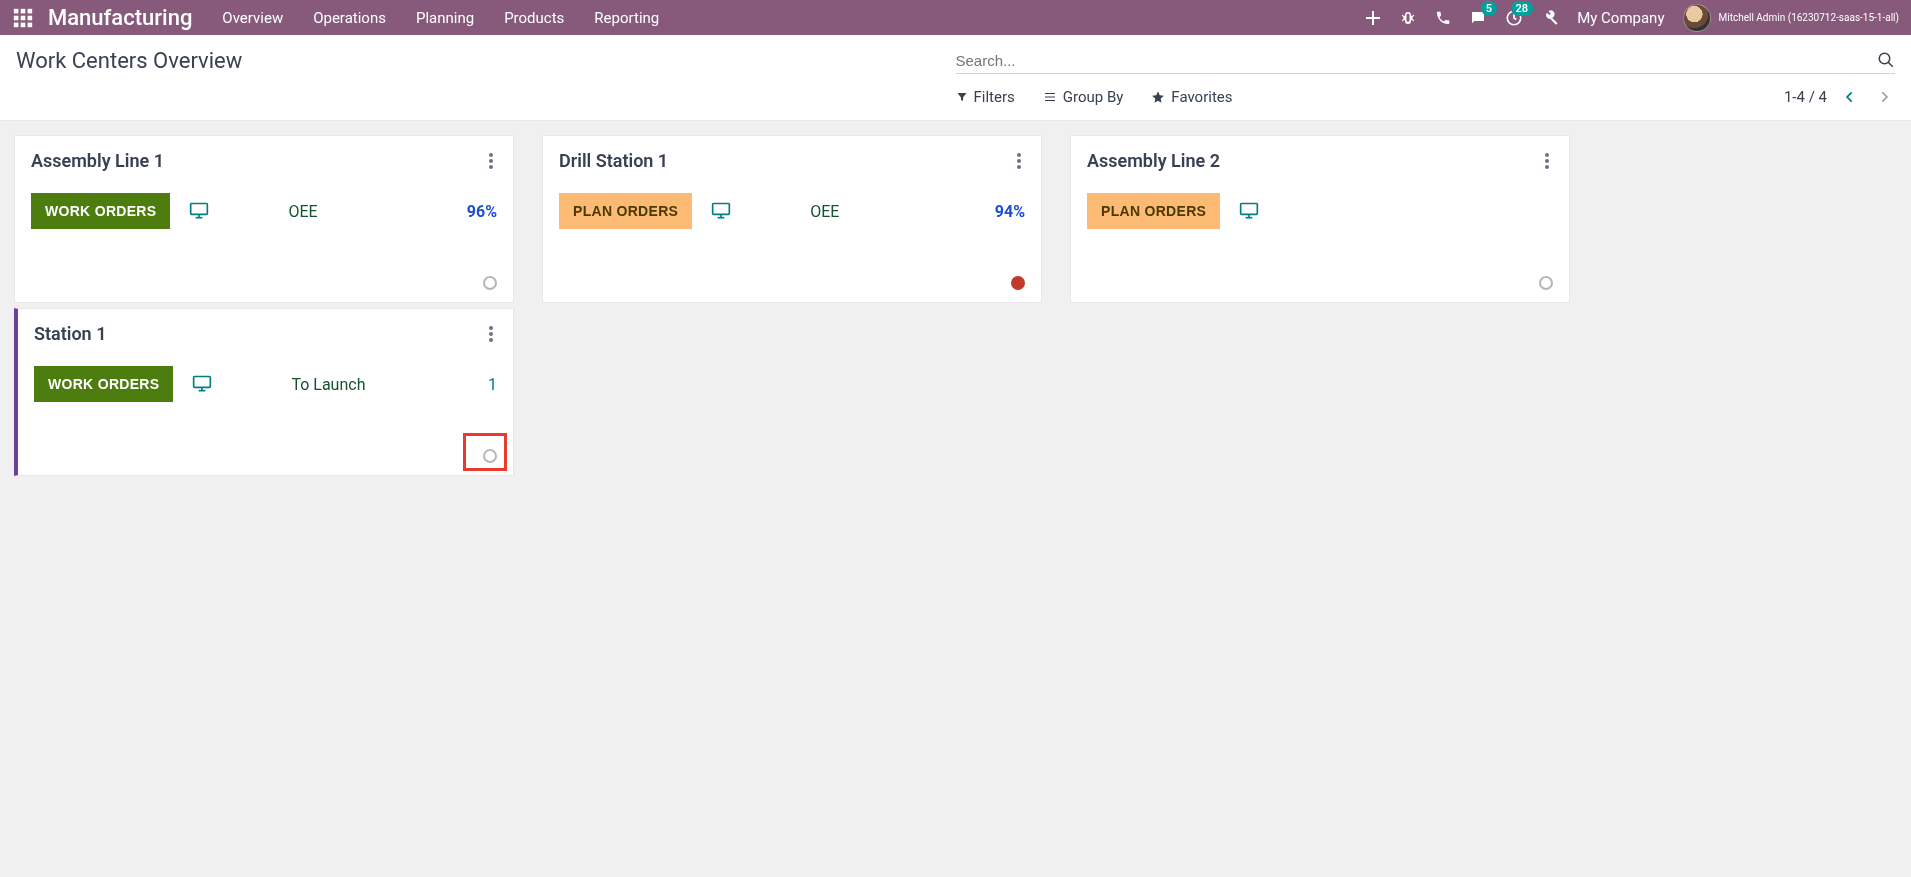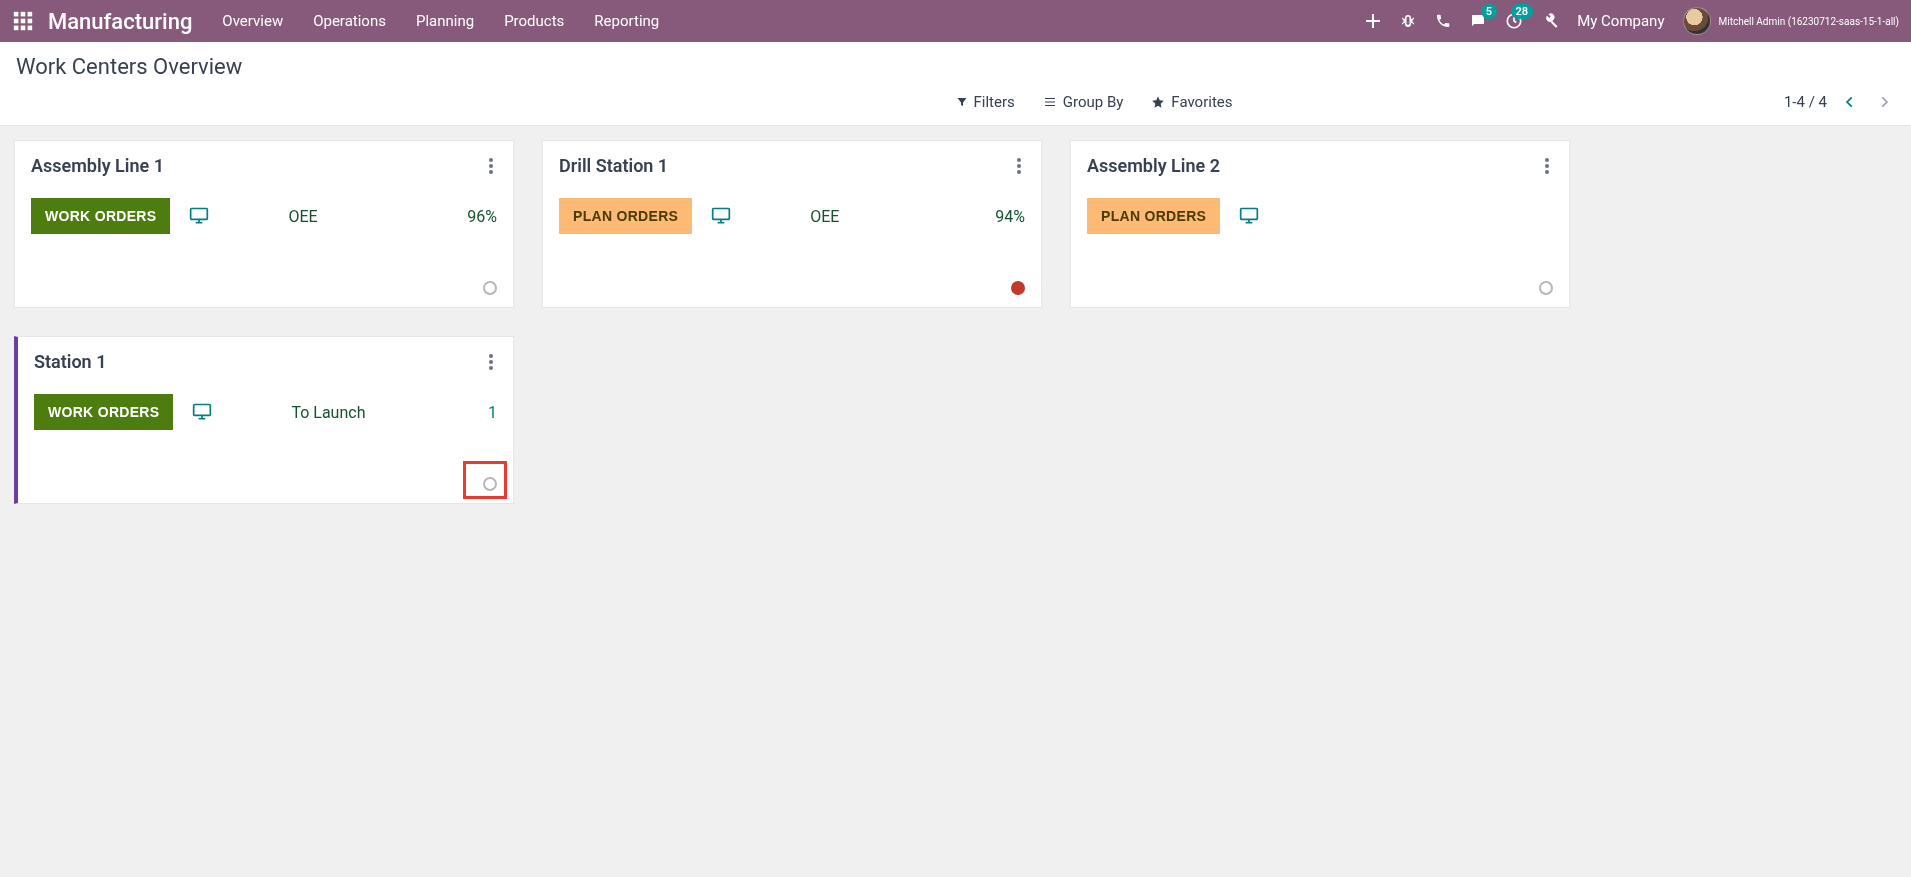--- a/index.html
+++ b/index.html
@@ -1,17 +1,17 @@
 <!DOCTYPE html>
 <html><head>
 <meta charset="utf-8">
 <style>
   * { box-sizing: border-box; margin: 0; padding: 0; }
   body { font-family: -apple-system, BlinkMacSystemFont, "Segoe UI", Roboto, "Helvetica Neue", Arial, sans-serif; background: #f0f0f0; color: #374151; font-size: 14px; }
-  .topnav { background: #875A7B; height: 42px; display: flex; align-items: center; padding: 0 12px; color: #fff; }
+  .topnav { background: #875A7B; height: 35px; display: flex; align-items: center; padding: 0 12px; color: #fff; }
   .topnav .apps-icon { width: 22px; height: 22px; margin-right: 14px; cursor: pointer; }
   .topnav .brand { font-size: 22px; font-weight: 500; margin-right: 30px; }
   .topnav .menu { display: flex; gap: 30px; font-size: 15px; }
   .topnav .menu .item { cursor: pointer; }
   .topnav .spacer { flex: 1; }
   .topnav .right { display: flex; align-items: center; gap: 18px; }
   .topnav .icon-btn { position: relative; cursor: pointer; display: flex; align-items: center; }
   .topnav .badge { position: absolute; top: -8px; right: -10px; background: #00A09D; color: #fff; border-radius: 10px; font-size: 11px; padding: 1px 5px; font-weight: 600; }
   .topnav .company { font-size: 15px; cursor: pointer; }
   .topnav .user { display: flex; align-items: center; gap: 8px; cursor: pointer; font-size: 10px; }
@@ -25,33 +25,33 @@
   .cp-search .search-icon { cursor: pointer; color: #374151; }
   .cp-row2 { display: flex; align-items: center; padding: 12px 0 12px 0; }
   .cp-left-spacer { flex: 0 0 50%; }
   .cp-filters { display: flex; gap: 28px; align-items: center; color: #374151; font-size: 15px; }
   .cp-filters .fitem { cursor: pointer; display: flex; align-items: center; gap: 6px; }
   .cp-pager { margin-left: auto; display: flex; align-items: center; gap: 12px; font-size: 15px; color: #374151; }
   .cp-pager .arrow { cursor: pointer; padding: 4px; }
   .cp-pager .arrow.disabled { color: #9ca3af; }
 
   .kanban-area { padding: 14px 0 14px 14px; display: grid; grid-template-columns: repeat(3, 500px); gap: 28px; align-content: start; }
-  .column { display: flex; flex-direction: column; gap: 28px; }
+  .column { display: flex; flex-direction: column; gap: 5px; }
   .card { background: #fff; border: 1px solid #e5e7eb; position: relative; padding: 14px 16px 14px 16px; min-height: 168px; display: flex; flex-direction: column; }
   .card.purple-left { border-left: 4px solid #6b3fa0; }
   .card-header { display: flex; align-items: center; justify-content: space-between; }
   .card-title { font-size: 18px; font-weight: 600; color: #374151; }
   .card-menu { cursor: pointer; color: #6b7280; padding: 2px 4px; }
   .card-body { display: flex; align-items: center; gap: 18px; margin-top: 22px; }
   .btn { border: none; padding: 10px 14px; font-size: 14px; font-weight: 700; cursor: pointer; letter-spacing: 0.3px; }
   .btn.teal { background: #4d7c0f; color: #fff; }
   .btn.orange { background: #fdba74; color: #4b3a00; }
   .monitor-icon { color: #017E84; cursor: pointer; }
   .metric-label { color: #14532d; font-size: 16px; cursor: pointer; }
-  .metric-value { margin-left: auto; color: #14532d; font-size: 16px; font-weight: 400; cursor: pointer; }
+  .metric-value { margin-left: auto; color: #1d4ed8; font-size: 16px; font-weight: 700; cursor: pointer; }
   .metric-value.blue { color: #017E84; font-weight: 400; }
   .status-dot { position: absolute; bottom: 12px; right: 16px; width: 14px; height: 14px; border-radius: 50%; cursor: pointer; }
   .status-dot.grey { background: #fff; border: 2px solid #b7b7b7; }
   .status-dot.red { background: #c0392b; }
   .highlight-box { position: absolute; bottom: 4px; right: 6px; width: 44px; height: 38px; border: 3px solid #e93a2f; pointer-events: none; }
 
   svg { display: block; }
 </style>
 </head>
 <body>
@@ -118,20 +118,29 @@
     <div class="user">
       <span class="avatar"></span>
       <span>Mitchell Admin (16230712-saas-15-1-all)</span>
     </div>
   </div>
 </div>
 
 <div class="controlpanel">
   <div class="cp-row1">
     <div class="cp-title">Work Centers Overview</div>
+    <div class="cp-search">
+      <input type="text" placeholder="Search..." style="">
+      <span class="search-icon">
+        <svg width="18" height="18" viewBox="0 0 24 24" fill="none" stroke="#374151" stroke-width="2">
+            <circle cx="10" cy="10" r="7"></circle>
+            <line x1="21" y1="21" x2="15" y2="15"></line>
+          </svg>
+      </span>
+    </div>
   </div>
   <div class="cp-row2">
     <div class="cp-left-spacer"></div>
     <div class="cp-filters">
       <span class="fitem">
         <svg width="12" height="12" viewBox="0 0 24 24" fill="#374151">
             <path d="M3 4h18l-7 9v7l-4-2v-5L3 4z"></path>
           </svg>
         <span>Filters</span>
       </span>

